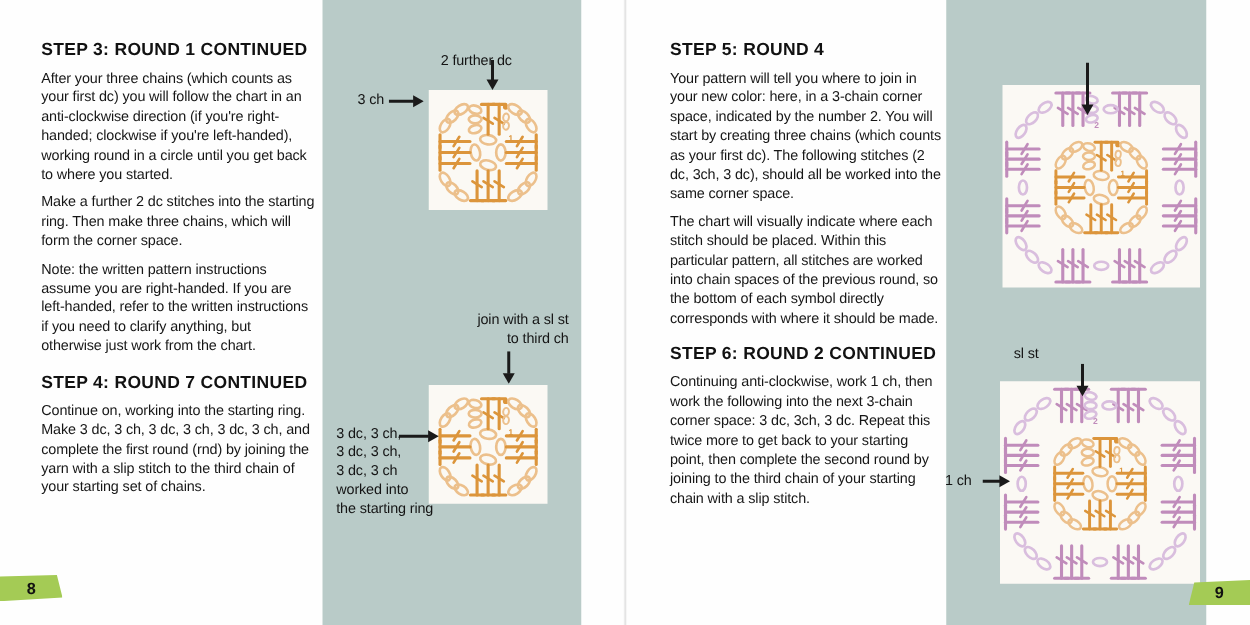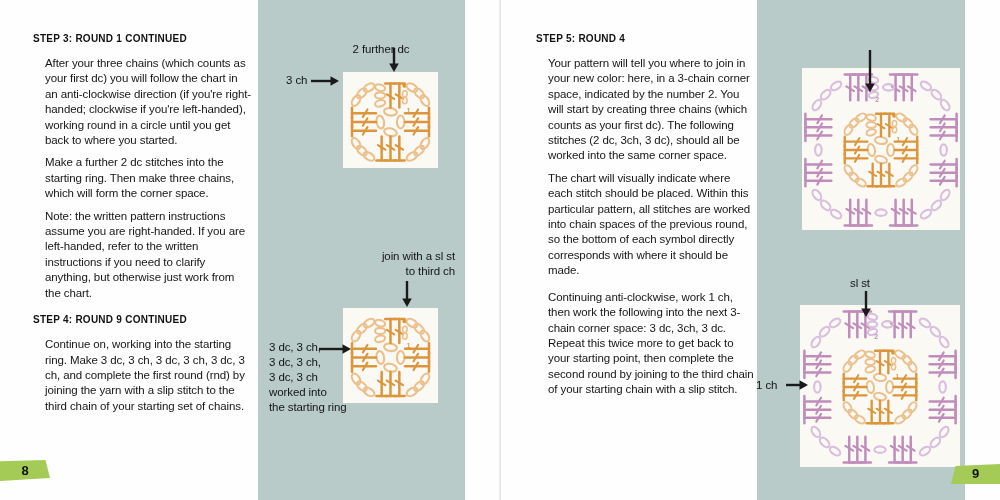--- a/index.html
+++ b/index.html
@@ -6,23 +6,23 @@
   .spread{position:relative;width:1000px;height:500px;background:#fefefe;overflow:hidden;
           font-family:"Liberation Sans",sans-serif;color:#161616;}
   .teal-col{position:absolute;top:0;height:500px;background:var(--teal,#b9cbc8);}
   #teal-left{left:258px;width:207px;}
   #teal-right{left:757px;width:208px;}
   .spine{position:absolute;left:499px;top:0;width:2px;height:500px;
          background:linear-gradient(90deg,#f2f2f2,#dedede);}
   .textcol{position:absolute;top:31px;width:219px;}
   #textcol-left{left:33px;}
   #textcol-right{left:536px;}
-  .step h2{font-size:10px;line-height:16px;font-weight:bold;letter-spacing:.25px;
+  .step h2{font-size:14px;line-height:16px;font-weight:bold;letter-spacing:.25px;
            margin:0 0 9px 0;color:#111;}
-  .step p{font-size:11.5px;line-height:15.4px;letter-spacing:-.1px;margin:0 0 7px 12px;}
+  .step p{font-size:11.5px;line-height:15.4px;letter-spacing:-.1px;margin:0 0 7px 0;}
   .step + .step{margin-top:11px;}
   .fig{position:absolute;background:var(--chartbg,#fbf9f4);}
   .fig svg{display:block;}
   .lbl{position:absolute;font-size:11.5px;line-height:15px;letter-spacing:-.1px;color:#141414;}
   .lbl.center{text-align:center;}
   .arr{position:absolute;color:#1a1a1a;}
   .tab{position:absolute;background:var(--green,#a4cb55);color:#111;
        font-size:13px;font-weight:bold;}
   #tab-left{left:0;top:460px;width:50px;height:21px;line-height:21px;text-align:center;
             clip-path:polygon(0 6%,91% 0,100% 86%,0 100%);}
@@ -39,32 +39,33 @@
   <div class="spine"></div>
 
   <section class="textcol" id="textcol-left">
     <div class="step">
       <h2>STEP 3: ROUND 1 CONTINUED</h2>
       <p>After your three chains (which counts as your first dc) you will follow the chart in an anti-clockwise direction (if you're right-handed; clockwise if you're left-handed), working round in a circle until you get back to where you started.</p>
       <p>Make a further 2 dc stitches into the starting ring. Then make three chains, which will form the corner space.</p>
       <p>Note: the written pattern instructions assume you are right-handed. If you are left-handed, refer to the written instructions if you need to clarify anything, but otherwise just work from the chart.</p>
     </div>
     <div class="step">
-      <h2>STEP 4: ROUND 9 CONTINUED</h2>
+      <h2>STEP 4: ROUND 7 CONTINUED</h2>
       <p>Continue on, working into the starting ring. Make 3 dc, 3 ch, 3 dc, 3 ch, 3 dc, 3 ch, and complete the first round (rnd) by joining the yarn with a slip stitch to the third chain of your starting set of chains.</p>
     </div>
   </section>
 
   <section class="textcol" id="textcol-right">
     <div class="step">
       <h2>STEP 5: ROUND 4</h2>
       <p>Your pattern will tell you where to join in your new color: here, in a 3-chain corner space, indicated by the number 2. You will start by creating three chains (which counts as your first dc). The following stitches (2 dc, 3ch, 3 dc), should all be worked into the same corner space.</p>
       <p>The chart will visually indicate where each stitch should be placed. Within this particular pattern, all stitches are worked into chain spaces of the previous round, so the bottom of each symbol directly corresponds with where it should be made.</p>
     </div>
     <div class="step">
+      <h2>STEP 6: ROUND 2 CONTINUED</h2>
       <p>Continuing anti-clockwise, work 1 ch, then work the following into the next 3-chain corner space: 3 dc, 3ch, 3 dc. Repeat this twice more to get back to your starting point, then complete the second round by joining to the third chain of your starting chain with a slip stitch.</p>
     </div>
   </section>
 
   <div class="fig" style="left:343px;top:72px;width:95px;height:96px;">
     <svg width="95" height="96" viewBox="0 0 95 96">
         <ellipse cx="57.692" cy="50" rx="6.448" ry="3.744" fill="none" stroke="#ecc08c" stroke-width="2.1319999999999997" transform="rotate(90 57.692 50)"></ellipse>
         <ellipse cx="47.5" cy="60.192" rx="6.448" ry="3.744" fill="none" stroke="#ecc08c" stroke-width="2.1319999999999997" transform="rotate(194 47.5 60.192)"></ellipse>
         <ellipse cx="37.308" cy="50" rx="6.448" ry="3.744" fill="none" stroke="#ecc08c" stroke-width="2.1319999999999997" transform="rotate(260 37.308 50)"></ellipse>
         <ellipse cx="47.5" cy="39.808" rx="6.448" ry="3.744" fill="none" stroke="#ecc08c" stroke-width="2.1319999999999997" transform="rotate(368 47.5 39.808)"></ellipse>
@@ -515,21 +516,21 @@
         <ellipse cx="135.3664609669067" cy="137.3664609669067" rx="5.832000000000001" ry="3.3480000000000003" fill="none" stroke="#d9bede" stroke-width="2.16" transform="rotate(135 135.3664609669067 137.3664609669067)"></ellipse>
         <ellipse cx="124.91103496628692" cy="146.1396050678281" rx="5.832000000000001" ry="3.3480000000000003" fill="none" stroke="#d9bede" stroke-width="2.16" transform="rotate(145 124.91103496628692 146.1396050678281)"></ellipse>
         <ellipse cx="35.08896503371311" cy="146.1396050678281" rx="5.832000000000001" ry="3.3480000000000003" fill="none" stroke="#d9bede" stroke-width="2.16" transform="rotate(215 35.08896503371311 146.1396050678281)"></ellipse>
         <ellipse cx="24.633539033093328" cy="137.3664609669067" rx="5.832000000000001" ry="3.3480000000000003" fill="none" stroke="#d9bede" stroke-width="2.16" transform="rotate(225 24.633539033093328 137.3664609669067)"></ellipse>
         <ellipse cx="15.860394932171957" cy="126.91103496628693" rx="5.832000000000001" ry="3.3480000000000003" fill="none" stroke="#d9bede" stroke-width="2.16" transform="rotate(235 15.860394932171957 126.91103496628693)"></ellipse>
         <ellipse cx="15.860394932171914" cy="37.08896503371311" rx="5.832000000000001" ry="3.3480000000000003" fill="none" stroke="#d9bede" stroke-width="2.16" transform="rotate(305 15.860394932171914 37.08896503371311)"></ellipse>
         <ellipse cx="24.633539033093307" cy="26.633539033093328" rx="5.832000000000001" ry="3.3480000000000003" fill="none" stroke="#d9bede" stroke-width="2.16" transform="rotate(315 24.633539033093307 26.633539033093328)"></ellipse>
         <ellipse cx="35.08896503371306" cy="17.860394932171957" rx="5.832000000000001" ry="3.3480000000000003" fill="none" stroke="#d9bede" stroke-width="2.16" transform="rotate(325 35.08896503371306 17.860394932171957)"></ellipse>
       </svg>
   </div>
-  <div class="lbl center" style="left:835px;top:276px;width:50px;">sl st</div>
+  <div class="lbl center" style="left:796px;top:276px;width:50px;">sl st</div>
   <svg class="arr" style="left:860px;top:291px;" width="12" height="26" viewBox="0 0 12 26">
     <line x1="6" y1="0" x2="6" y2="18" stroke="currentColor" stroke-width="2.4"></line>
     <polygon points="1.2,17.5 10.8,17.5 6,26" fill="currentColor"></polygon>
   </svg>
   <div class="lbl" style="left:756px;top:378px;width:30px;">1 ch</div>
   <svg class="arr" style="left:786px;top:379px;" width="22" height="12" viewBox="0 0 22 12">
     <line x1="0" y1="6" x2="14" y2="6" stroke="currentColor" stroke-width="2.4"></line>
     <polygon points="13.5,1.2 13.5,10.8 22,6" fill="currentColor"></polygon>
   </svg>
 

